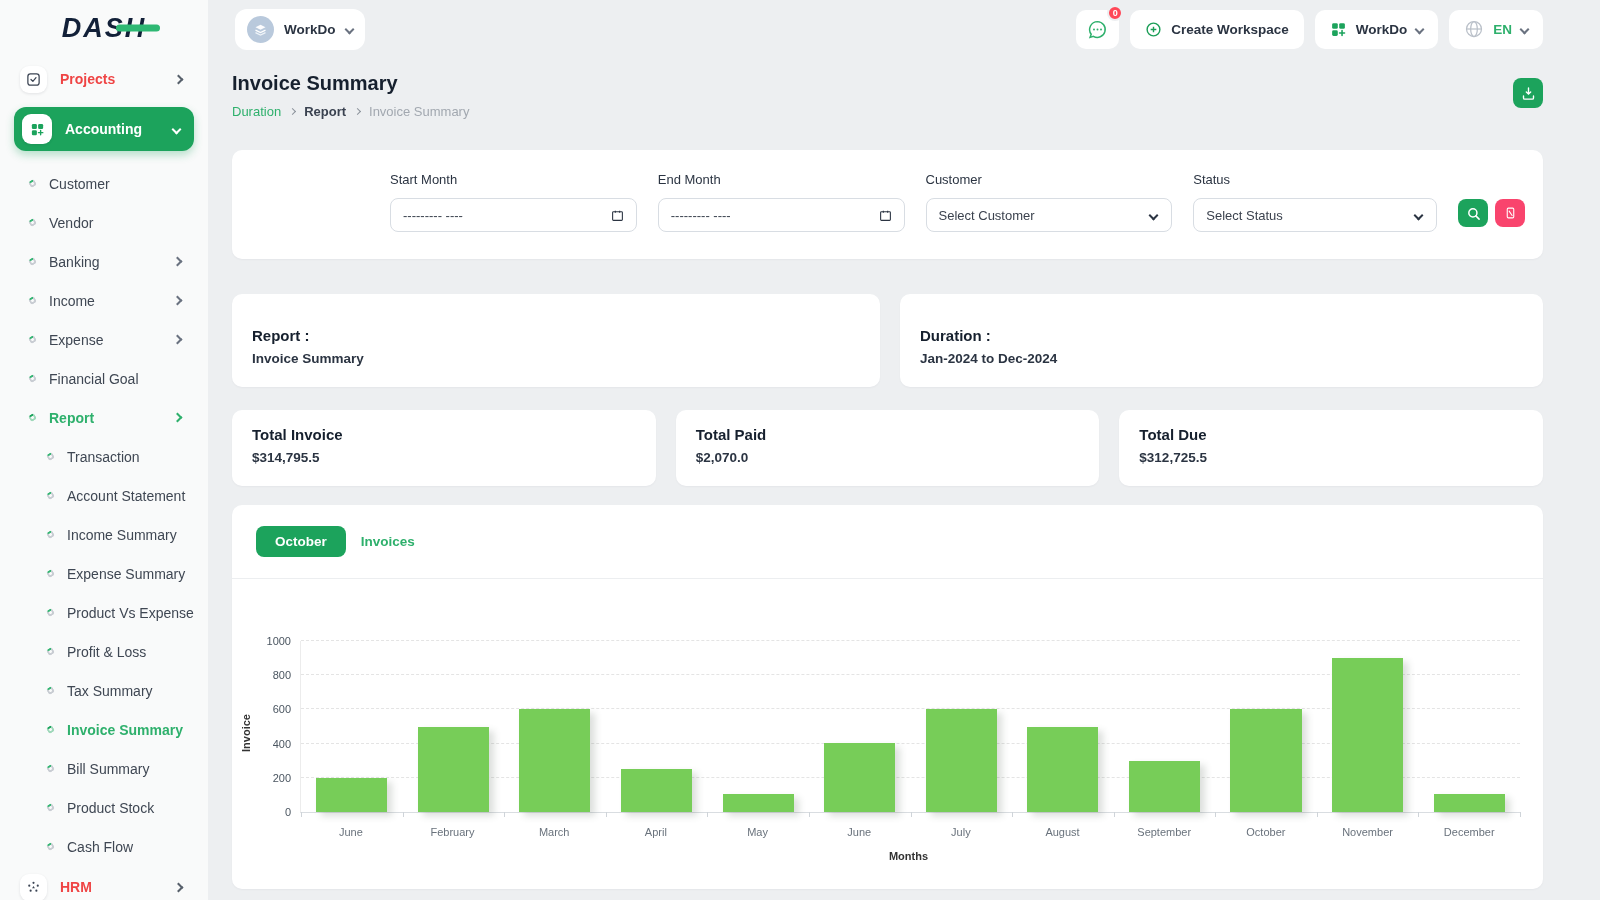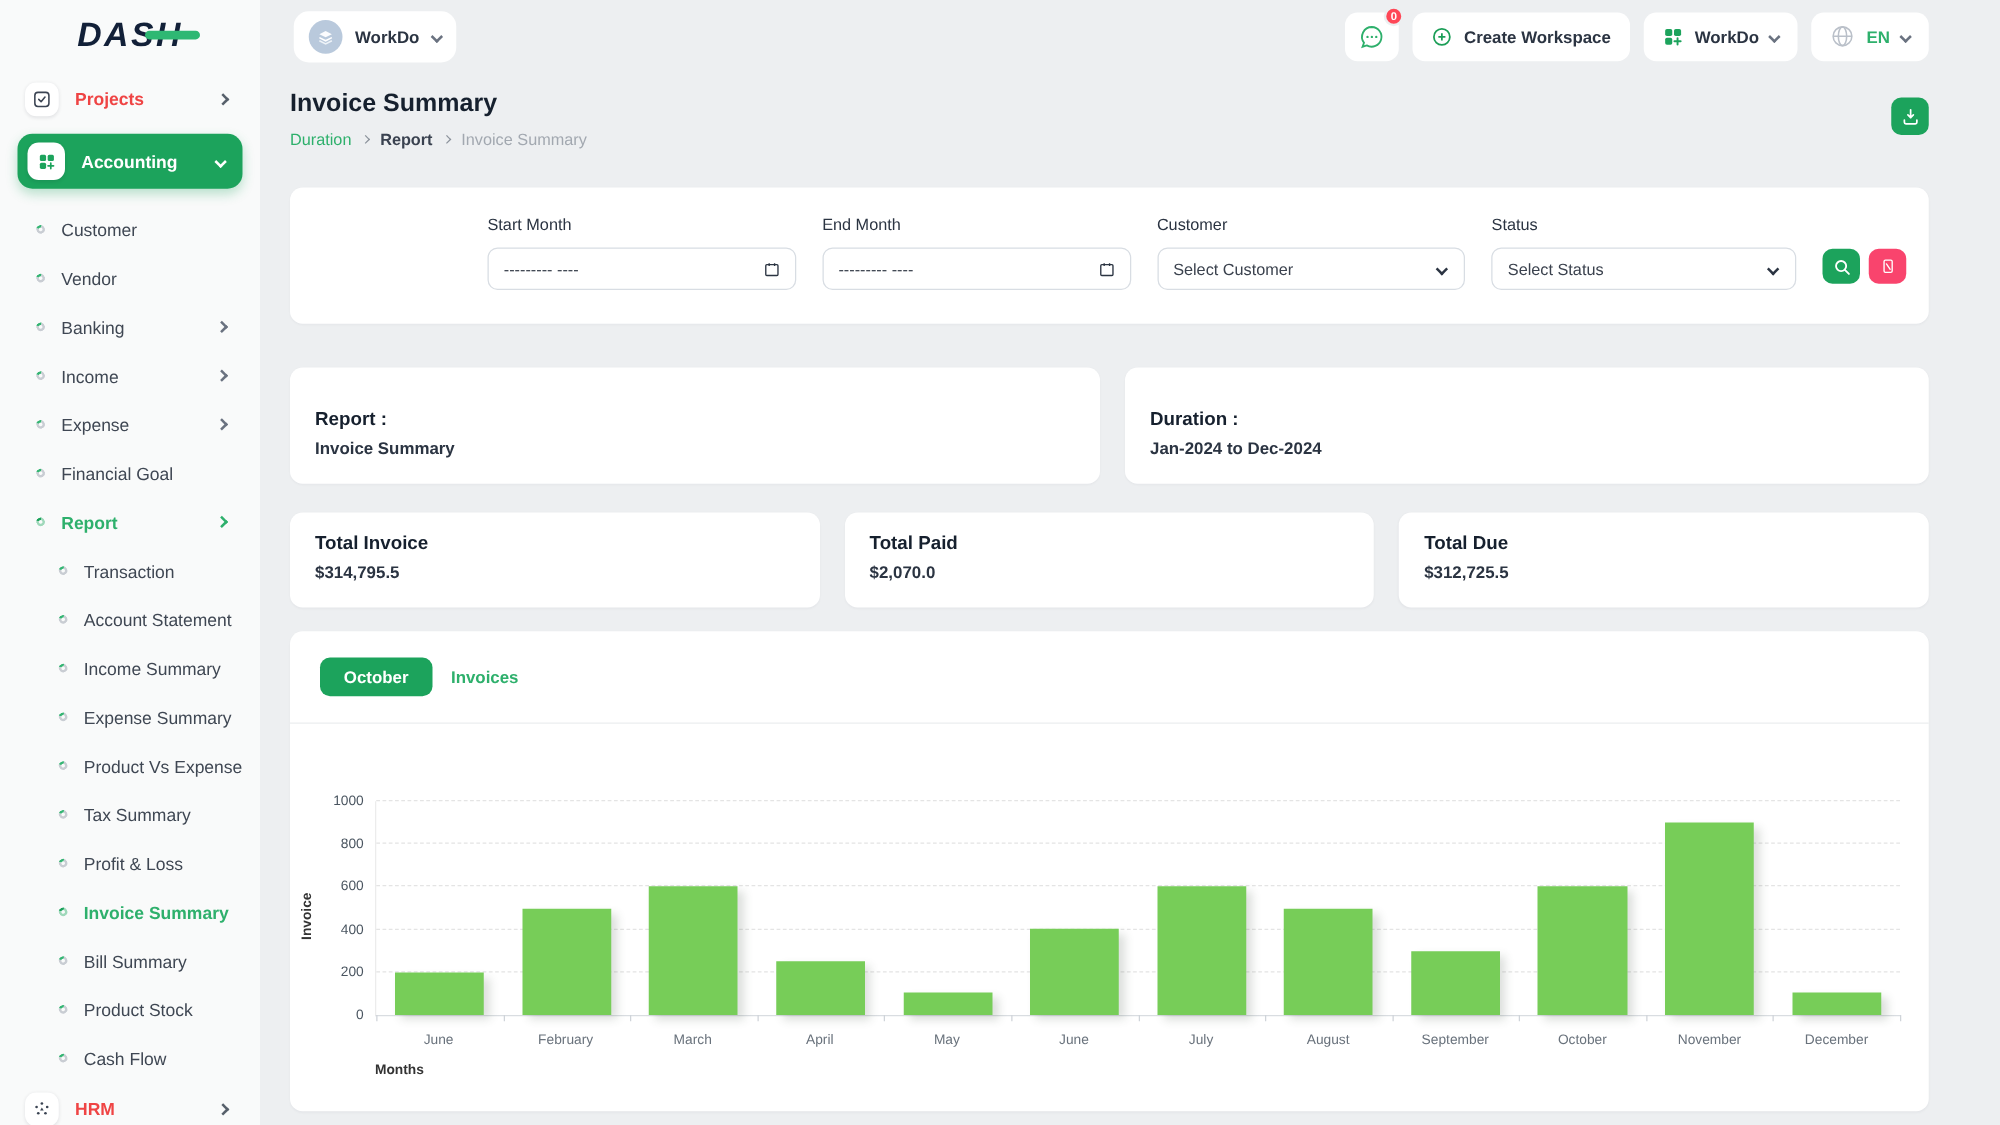--- a/index.html
+++ b/index.html
@@ -88,21 +88,21 @@
   .plot{position:absolute;inset:0;border-left:1px solid #ececec;border-bottom:1px solid #d9dde1}
   .gridline{position:absolute;left:0;right:0;border-top:1px dashed #e4e4e4}
   .ytick{position:absolute;right:calc(100% + 10px);transform:translateY(50%);font-size:11px;color:#4a5560}
   .ylabel{position:absolute;left:-73px;top:50%;transform:rotate(-90deg);font-size:11px;font-weight:700;color:#333;white-space:nowrap}
   .bars{position:absolute;inset:0;display:flex;align-items:flex-end}
   .bar-group{flex:1;display:flex;justify-content:center;align-items:flex-end;height:100%}
   .bar{width:70%;background:var(--bar);box-shadow:5px 4px 7px rgba(60,80,60,.18)}
   .xtickmark{position:absolute;top:100%;width:1px;height:5px;background:#cfd4d9}
   .xticks{position:absolute;top:calc(100% + 13px);left:0;right:0;display:flex}
   .xtick{flex:1;text-align:center;font-size:11px;color:#69727c}
-  .xlabel{position:absolute;top:calc(100% + 37px);left:0;right:3px;text-align:left;font-size:11px;font-weight:700;color:#333}
+  .xlabel{position:absolute;top:calc(100% + 37px);left:0;right:3px;text-align:center;font-size:11px;font-weight:700;color:#333}
 </style>
 </head>
 <body>
 
 <aside class="sidebar">
   <div class="logo-wrap">
     <div class="logo">
       <span>DASH</span>
       <span class="logo-bar"></span>
     </div>
@@ -181,25 +181,25 @@
       <div class="side-sub level2">
         <span class="bullet"></span>
         <span>Expense Summary</span>
       </div>
       <div class="side-sub level2">
         <span class="bullet"></span>
         <span>Product Vs Expense</span>
       </div>
       <div class="side-sub level2">
         <span class="bullet"></span>
+        <span>Profit &amp; Loss</span>
+      </div>
+      <div class="side-sub level2">
+        <span class="bullet"></span>
         <span>Tax Summary</span>
-      </div>
-      <div class="side-sub level2">
-        <span class="bullet"></span>
-        <span>Profit &amp; Loss</span>
       </div>
       <div class="side-sub level2 active">
         <span class="bullet"></span>
         <span>Invoice Summary</span>
       </div>
       <div class="side-sub level2">
         <span class="bullet"></span>
         <span>Bill Summary</span>
       </div>
       <div class="side-sub level2">

